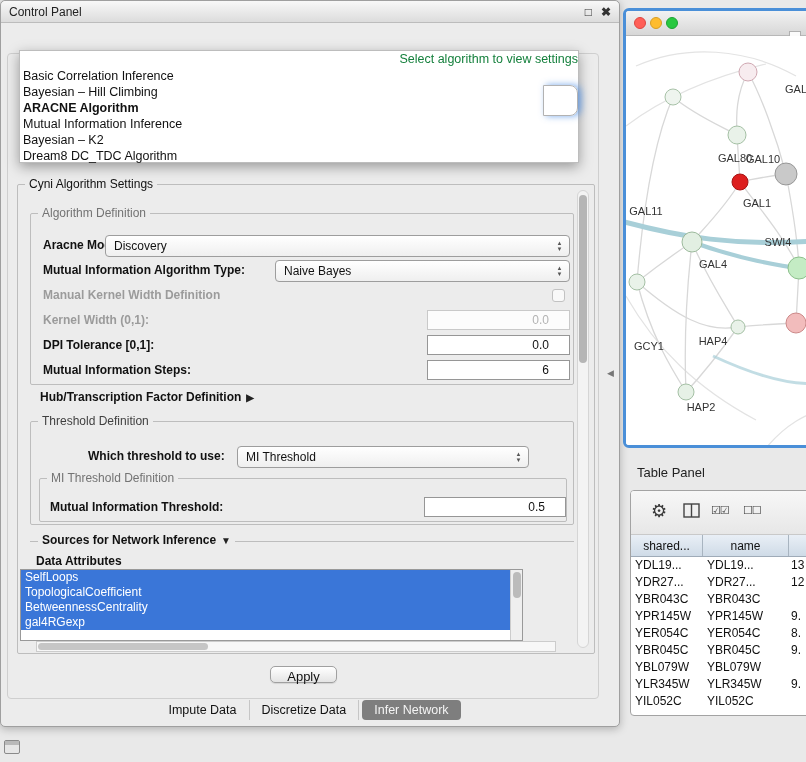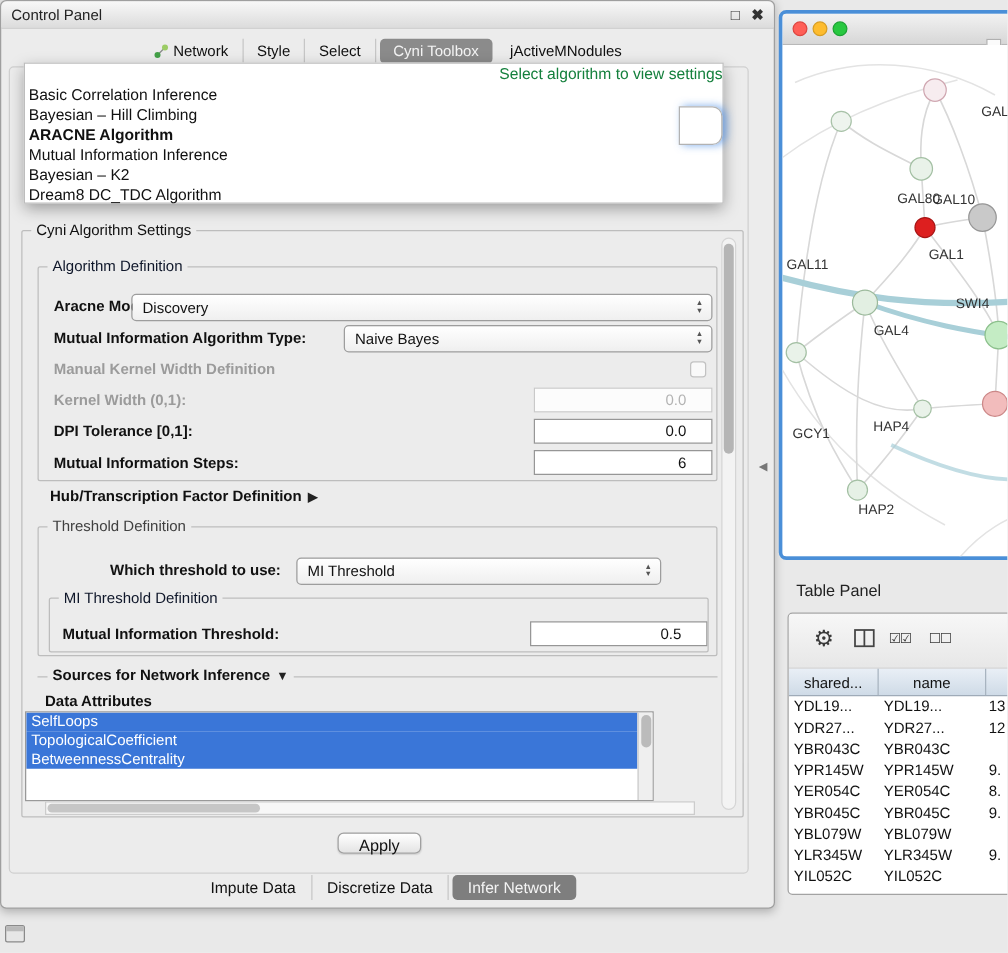--- a/index.html
+++ b/index.html
@@ -24,21 +24,21 @@
     box-shadow:0 4px 12px rgba(0,0,0,.35);z-index:40;font-size:12.5px}
   .popup-placeholder{height:17px;line-height:17px;text-align:right;color:#15803d}
   .popup-item{height:16px;line-height:16px;padding-left:3px;white-space:nowrap}
   .popup-item.selected{font-weight:bold}
   .combo-corner{position:absolute;left:542px;top:84px;width:35px;height:31px;border:1px solid #b2b2b2;
     border-radius:0 8px 8px 0;box-shadow:3px 0 7px rgba(90,150,230,.8);z-index:45;pointer-events:none}
 
   
   .group{position:absolute;border:1px solid #bdbdbd;border-radius:2px}
   .gtitle{position:absolute;top:-8px;left:7px;background:#ececec;padding:0 4px;font-size:12px;white-space:nowrap}
-  .gtitle.blue{color:#0f172a}
+  .gtitle.blue{color:#737373}
   .gtitle.green{color:#404040}
 
   .lbl{position:absolute;font-weight:bold;white-space:nowrap;line-height:15px}
   .lbl.dis{color:#9b9b9b}
 
   .combo{position:absolute;height:22px;background:linear-gradient(#ffffff,#efefef);border:1px solid #9d9d9d;
     border-radius:4px;display:flex;align-items:center;padding-left:8px;font-size:12px}
   .combo .arrows{position:absolute;right:3px;top:0;bottom:0;width:13px;display:flex;flex-direction:column;
     align-items:center;justify-content:center;color:#555;font-size:6px;line-height:6px}
   .field{position:absolute;height:20px;background:#fff;border:1px solid #969696;display:flex;align-items:center;
@@ -106,42 +106,20 @@
 
 <div class="screen">
 
   <div class="cp-window">
     <div class="cp-titlebar">
       <span class="cp-title">Control Panel</span>
       <span class="win-btn">□</span>
       <span class="win-btn" style="font-weight:bold">✖</span>
     </div>
 
-    <div class="cp-tabs">
-      <div class="cp-tab">
-        <svg width="12" height="12">
-          <path d="M3,9 L9,3" stroke="#8a8a8a" stroke-width="1"></path>
-          <circle cx="3" cy="9" r="2.4" fill="#43a047"></circle>
-          <circle cx="9" cy="3" r="2.4" fill="#9ccc65"></circle>
-        </svg>
-        <span>Network</span>
-      </div>
-      <div class="cp-tab">
-        <span>Style</span>
-      </div>
-      <div class="cp-tab">
-        <span>Select</span>
-      </div>
-      <div class="cp-tab active">
-        <span>Cyni Toolbox</span>
-      </div>
-      <div class="cp-tab">
-        <span>jActiveMNodules</span>
-      </div>
-    </div>
 
     <div class="content-frame"></div>
 
     <div class="group" style="left:16px;top:183px;width:578px;height:470px">
       <span class="gtitle">Cyni Algorithm Settings</span>
 
       <div class="vscroll" style="right:5px;top:5px;width:12px;height:458px">
         <div class="vthumb" style="left:1px;top:4px;width:8px;height:168px"></div>
       </div>
 
@@ -206,20 +184,21 @@
       <span class="lbl" style="left:20px;top:348px;background:#ececec;padding:0 4px">
         <span>Sources for Network Inference</span><span class="tri">▼</span>
       </span>
 
       <span class="lbl" style="left:18px;top:369px">Data Attributes</span>
 
       <div class="attr-list" style="left:2px;top:384px;width:503px;height:72px">
         <div class="attr-item">SelfLoops</div>
         <div class="attr-item">TopologicalCoefficient</div>
         <div class="attr-item">BetweennessCentrality</div>
+        <div class="attr-item">gal4RGexp</div>
         <div class="list-vscroll">
           <div class="list-vthumb"></div>
         </div>
       </div>
       <div class="hscroll" style="left:18px;top:456px;width:520px;height:11px">
         <div class="hthumb" style="left:1px;top:1px;width:170px;height:7px"></div>
       </div>
     </div>
 
     <div class="combo-corner"></div>

